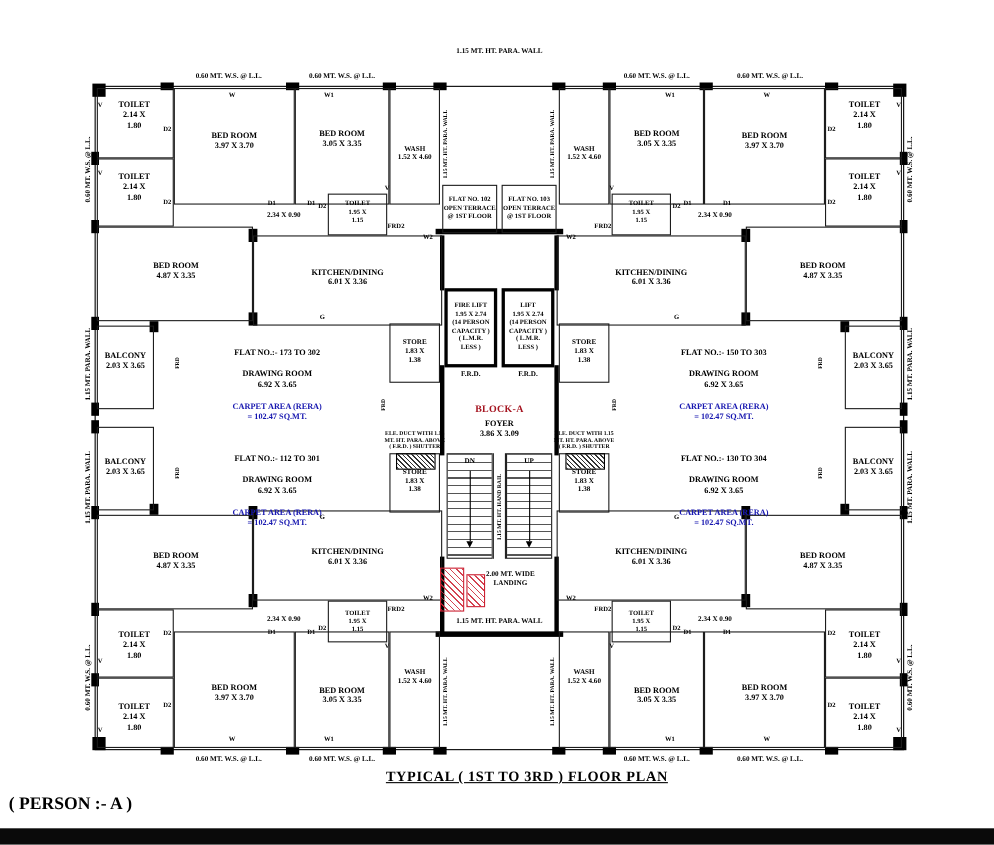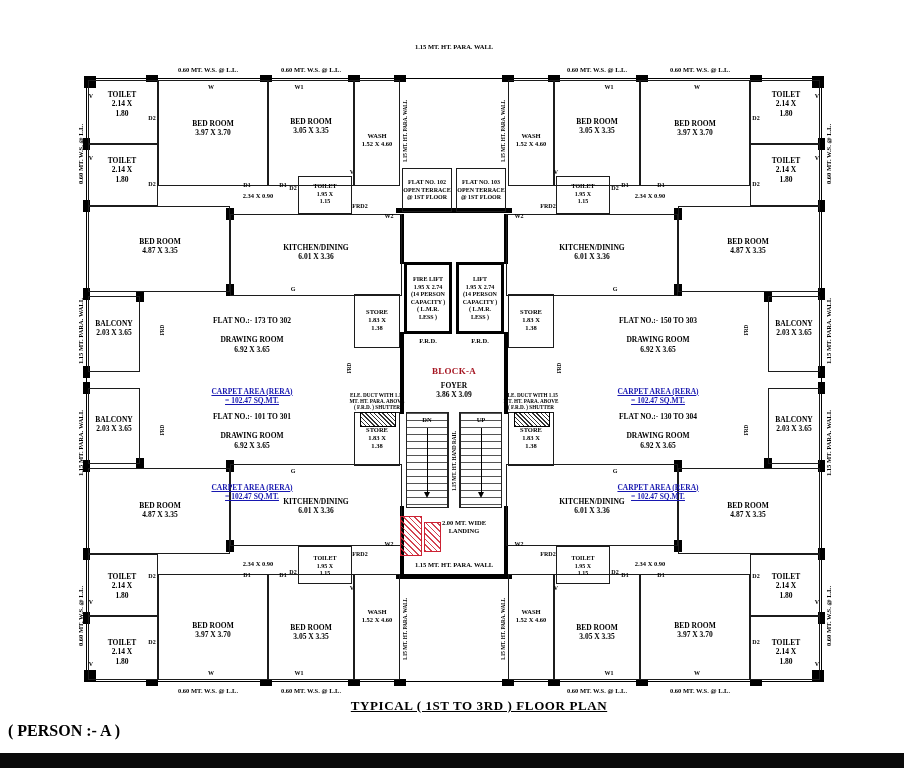--- a/index.html
+++ b/index.html
@@ -9,21 +9,21 @@
   .room{position:absolute;border:1px solid #1c1c1c;box-sizing:border-box;}
   .shaft{position:absolute;border:3.5px solid #000;box-sizing:border-box;}
   .wall{position:absolute;background:#000;}
   .lbl{position:absolute;transform:translate(-50%,-50%);font-weight:bold;font-size:7.5px;
        line-height:1.25;text-align:center;white-space:pre-line;}
   .s6{font-size:6px}.s65{font-size:6.5px}.s5{font-size:5.2px;line-height:1.2}.s9{font-size:9px;letter-spacing:.3px}
   .vlbl{position:absolute;transform:translate(-50%,-50%) rotate(180deg);writing-mode:vertical-rl;
         font-weight:bold;font-size:6.5px;white-space:nowrap;}
   .v5{font-size:5.2px}
   .marker{position:absolute;transform:translate(-50%,-50%);font-weight:bold;font-size:6px;}
-  .blue{color:#1717b0;text-decoration:underline;margin-top:22px;}
+  .blue{color:#1717b0;}
   .red{color:#a51420;}
   .flatinfo{position:absolute;transform:translateX(-50%);width:124px;text-align:center;
             font-weight:bold;font-size:7.5px;line-height:1.3;white-space:pre-line;}
   .flatinfo span{display:block;}
   .flight{position:absolute;border:1px solid #222;box-sizing:border-box;
           background:repeating-linear-gradient(to bottom,#555 0 1px,transparent 1px 7px);}
   .rail{position:absolute;border-left:1px solid #222;border-right:1px solid #222;box-sizing:border-box;background:#fff;}
   .aline{position:absolute;width:1px;background:#000;}
   .ahead{position:absolute;width:0;height:0;border-left:3px solid transparent;
          border-right:3px solid transparent;border-top:6px solid #000;}
@@ -308,21 +308,21 @@
 = 102.47 SQ.MT.</span>
 </div>
 <div class="flatinfo" style="left:658px;top:306px">
   <span>FLAT NO.:- 150 TO 303</span>
   <span>DRAWING ROOM
 6.92 X 3.65</span>
   <span class="blue">CARPET AREA (RERA)
 = 102.47 SQ.MT.</span>
 </div>
 <div class="flatinfo" style="left:252px;top:402px">
-  <span>FLAT NO.:- 101 TO 301</span>
+  <span>FLAT NO.:- 112 TO 301</span>
   <span>DRAWING ROOM
 6.92 X 3.65</span>
   <span class="blue">CARPET AREA (RERA)
 = 102.47 SQ.MT.</span>
 </div>
 <div class="flatinfo" style="left:658px;top:402px">
   <span>FLAT NO.:- 130 TO 304</span>
   <span>DRAWING ROOM
 6.92 X 3.65</span>
   <span class="blue">CARPET AREA (RERA)

